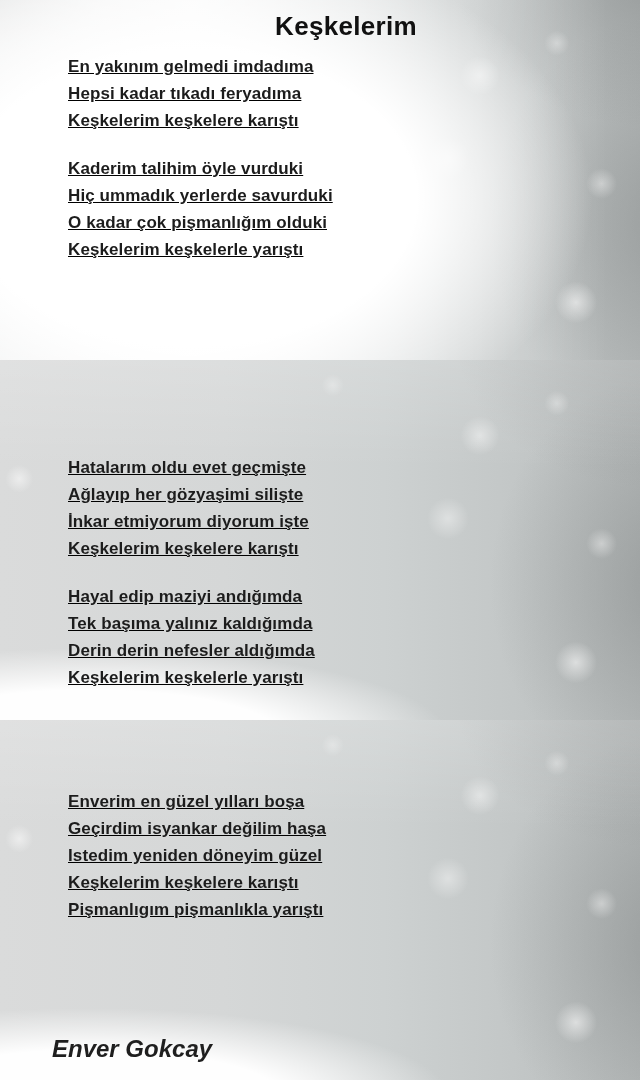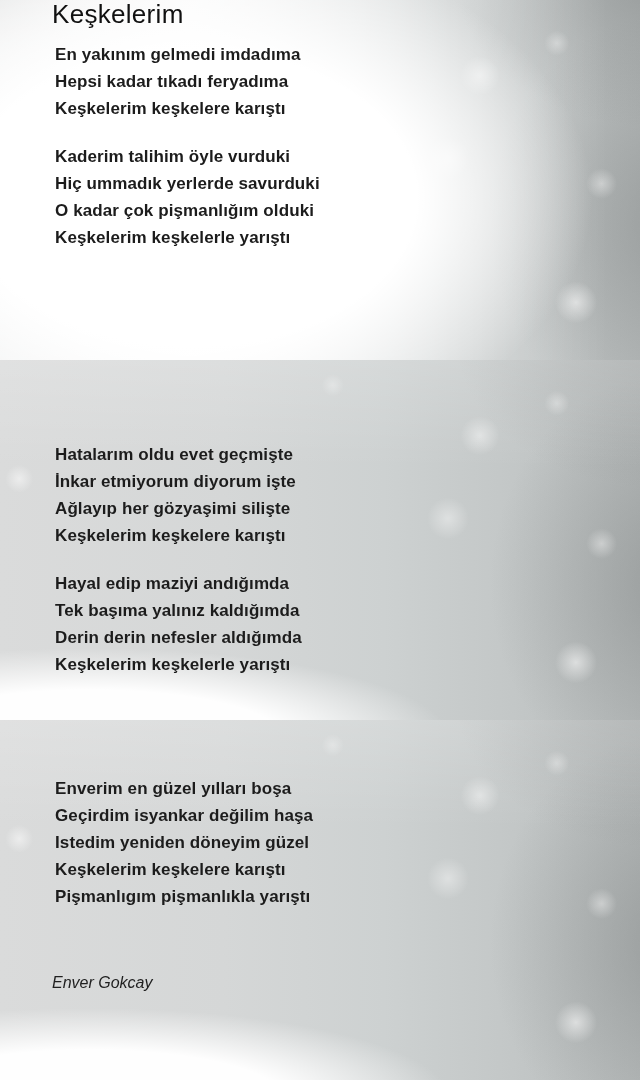--- a/index.html
+++ b/index.html
@@ -60,47 +60,49 @@
       radial-gradient(circle 18px at 87% 12%, rgba(255,255,255,.35), rgba(255,255,255,0) 70%),
       radial-gradient(circle 16px at 52% 7%,  rgba(255,255,255,.30), rgba(255,255,255,0) 70%),
       radial-gradient(circle 20px at 3% 33%,  rgba(255,255,255,.50), rgba(255,255,255,0) 70%),
       radial-gradient(ellipse 300px 220px at 103% -6%, rgba(130,134,134,.38), rgba(130,134,134,0) 68%),
       radial-gradient(ellipse 260px 300px at 105% 62%, rgba(112,116,116,.40), rgba(112,116,116,0) 70%),
       linear-gradient(to right, #dadbdb 0%, #d5d7d7 35%, #cdd1d1 60%, #c3c7c7 80%, #b7bbbb 100%);
   }
 
   .poem-title {
     margin: 0;
+    padding-top: 12px;
     font-size: 26px;
     line-height: 28px;
-    font-weight: normal;
+    font-weight: bold;
     color: #111111;
     letter-spacing: 0.3px;
+    text-align: center;
   }
-  .stanza { margin: 3px; }
+  .stanza { margin: 16px; text-decoration: underline; }
   .stanza .line {
     display: block;
     font-size: 17px;
     line-height: 27px;
     font-weight: bold;
     color: #1c1c1c;
     letter-spacing: 0.1px;
     white-space: nowrap;
   }
   .page-1 .stanza-a { margin-top: 13px; }
   .page-1 .stanza-b { margin-top: 21px; }
   .page-2 .stanza-a { padding-top: 78px; }
   .page-2 .stanza-b { margin-top: 21px; }
   .page-3 .stanza-a { padding-top: 52px; }
   .author {
-    margin-top: 60px;
-    font-size: 16px;
+    margin-top: 113px;
+    font-size: 24px;
     line-height: 26px;
     font-style: italic;
-    font-weight: normal;
+    font-weight: bold;
     color: #1f1f1f;
   }
 </style>
 </head>
 <body>
 
 <div class="page page-1">
   <h1 class="poem-title">Keşkelerim</h1>
   <div class="stanza stanza-a">
     <span class="line">En yakınım gelmedi imdadıma</span>
@@ -111,22 +113,22 @@
     <span class="line">Kaderim talihim öyle vurduki</span>
     <span class="line">Hiç ummadık yerlerde savurduki</span>
     <span class="line">O kadar çok pişmanlığım olduki</span>
     <span class="line">Keşkelerim keşkelerle yarıştı</span>
   </div>
 </div>
 
 <div class="page page-2">
   <div class="stanza stanza-a">
     <span class="line">Hatalarım oldu evet geçmişte</span>
+    <span class="line">Ağlayıp her gözyaşimi silişte</span>
     <span class="line">İnkar etmiyorum diyorum işte</span>
-    <span class="line">Ağlayıp her gözyaşimi silişte</span>
     <span class="line">Keşkelerim keşkelere karıştı</span>
   </div>
   <div class="stanza stanza-b">
     <span class="line">Hayal edip maziyi andığımda</span>
     <span class="line">Tek başıma yalınız kaldığımda</span>
     <span class="line">Derin derin nefesler aldığımda</span>
     <span class="line">Keşkelerim keşkelerle yarıştı</span>
   </div>
 </div>
 

